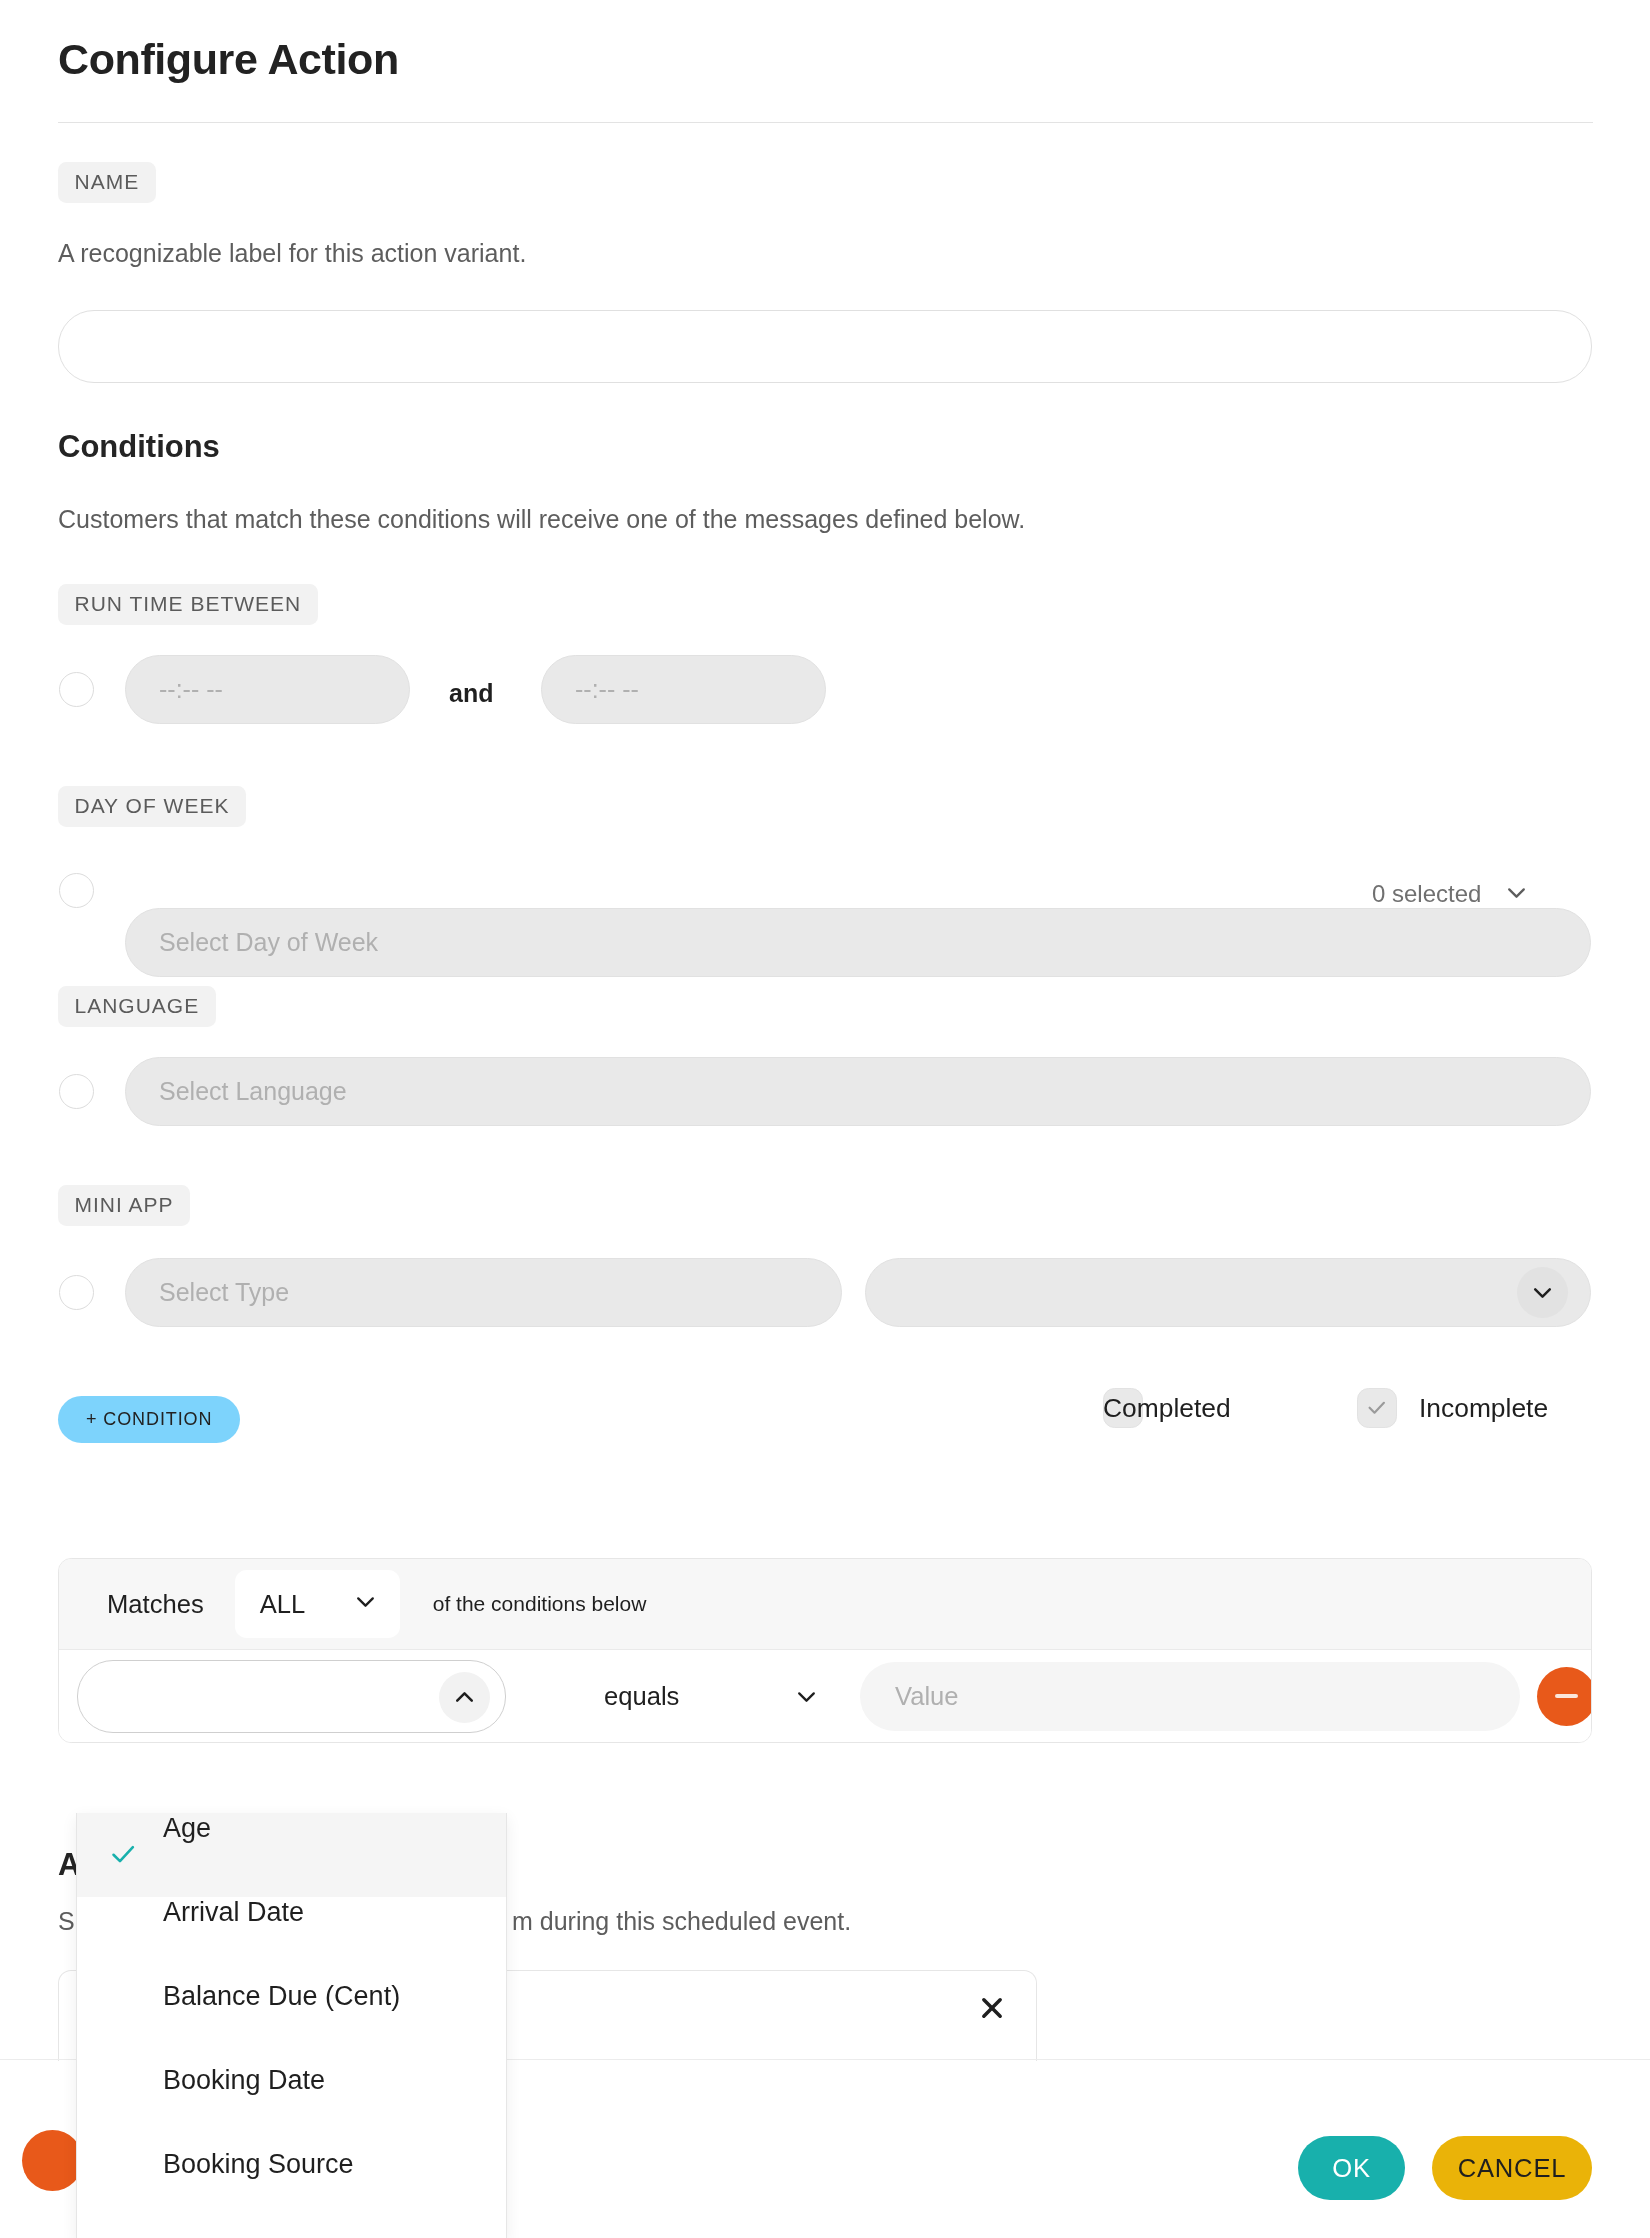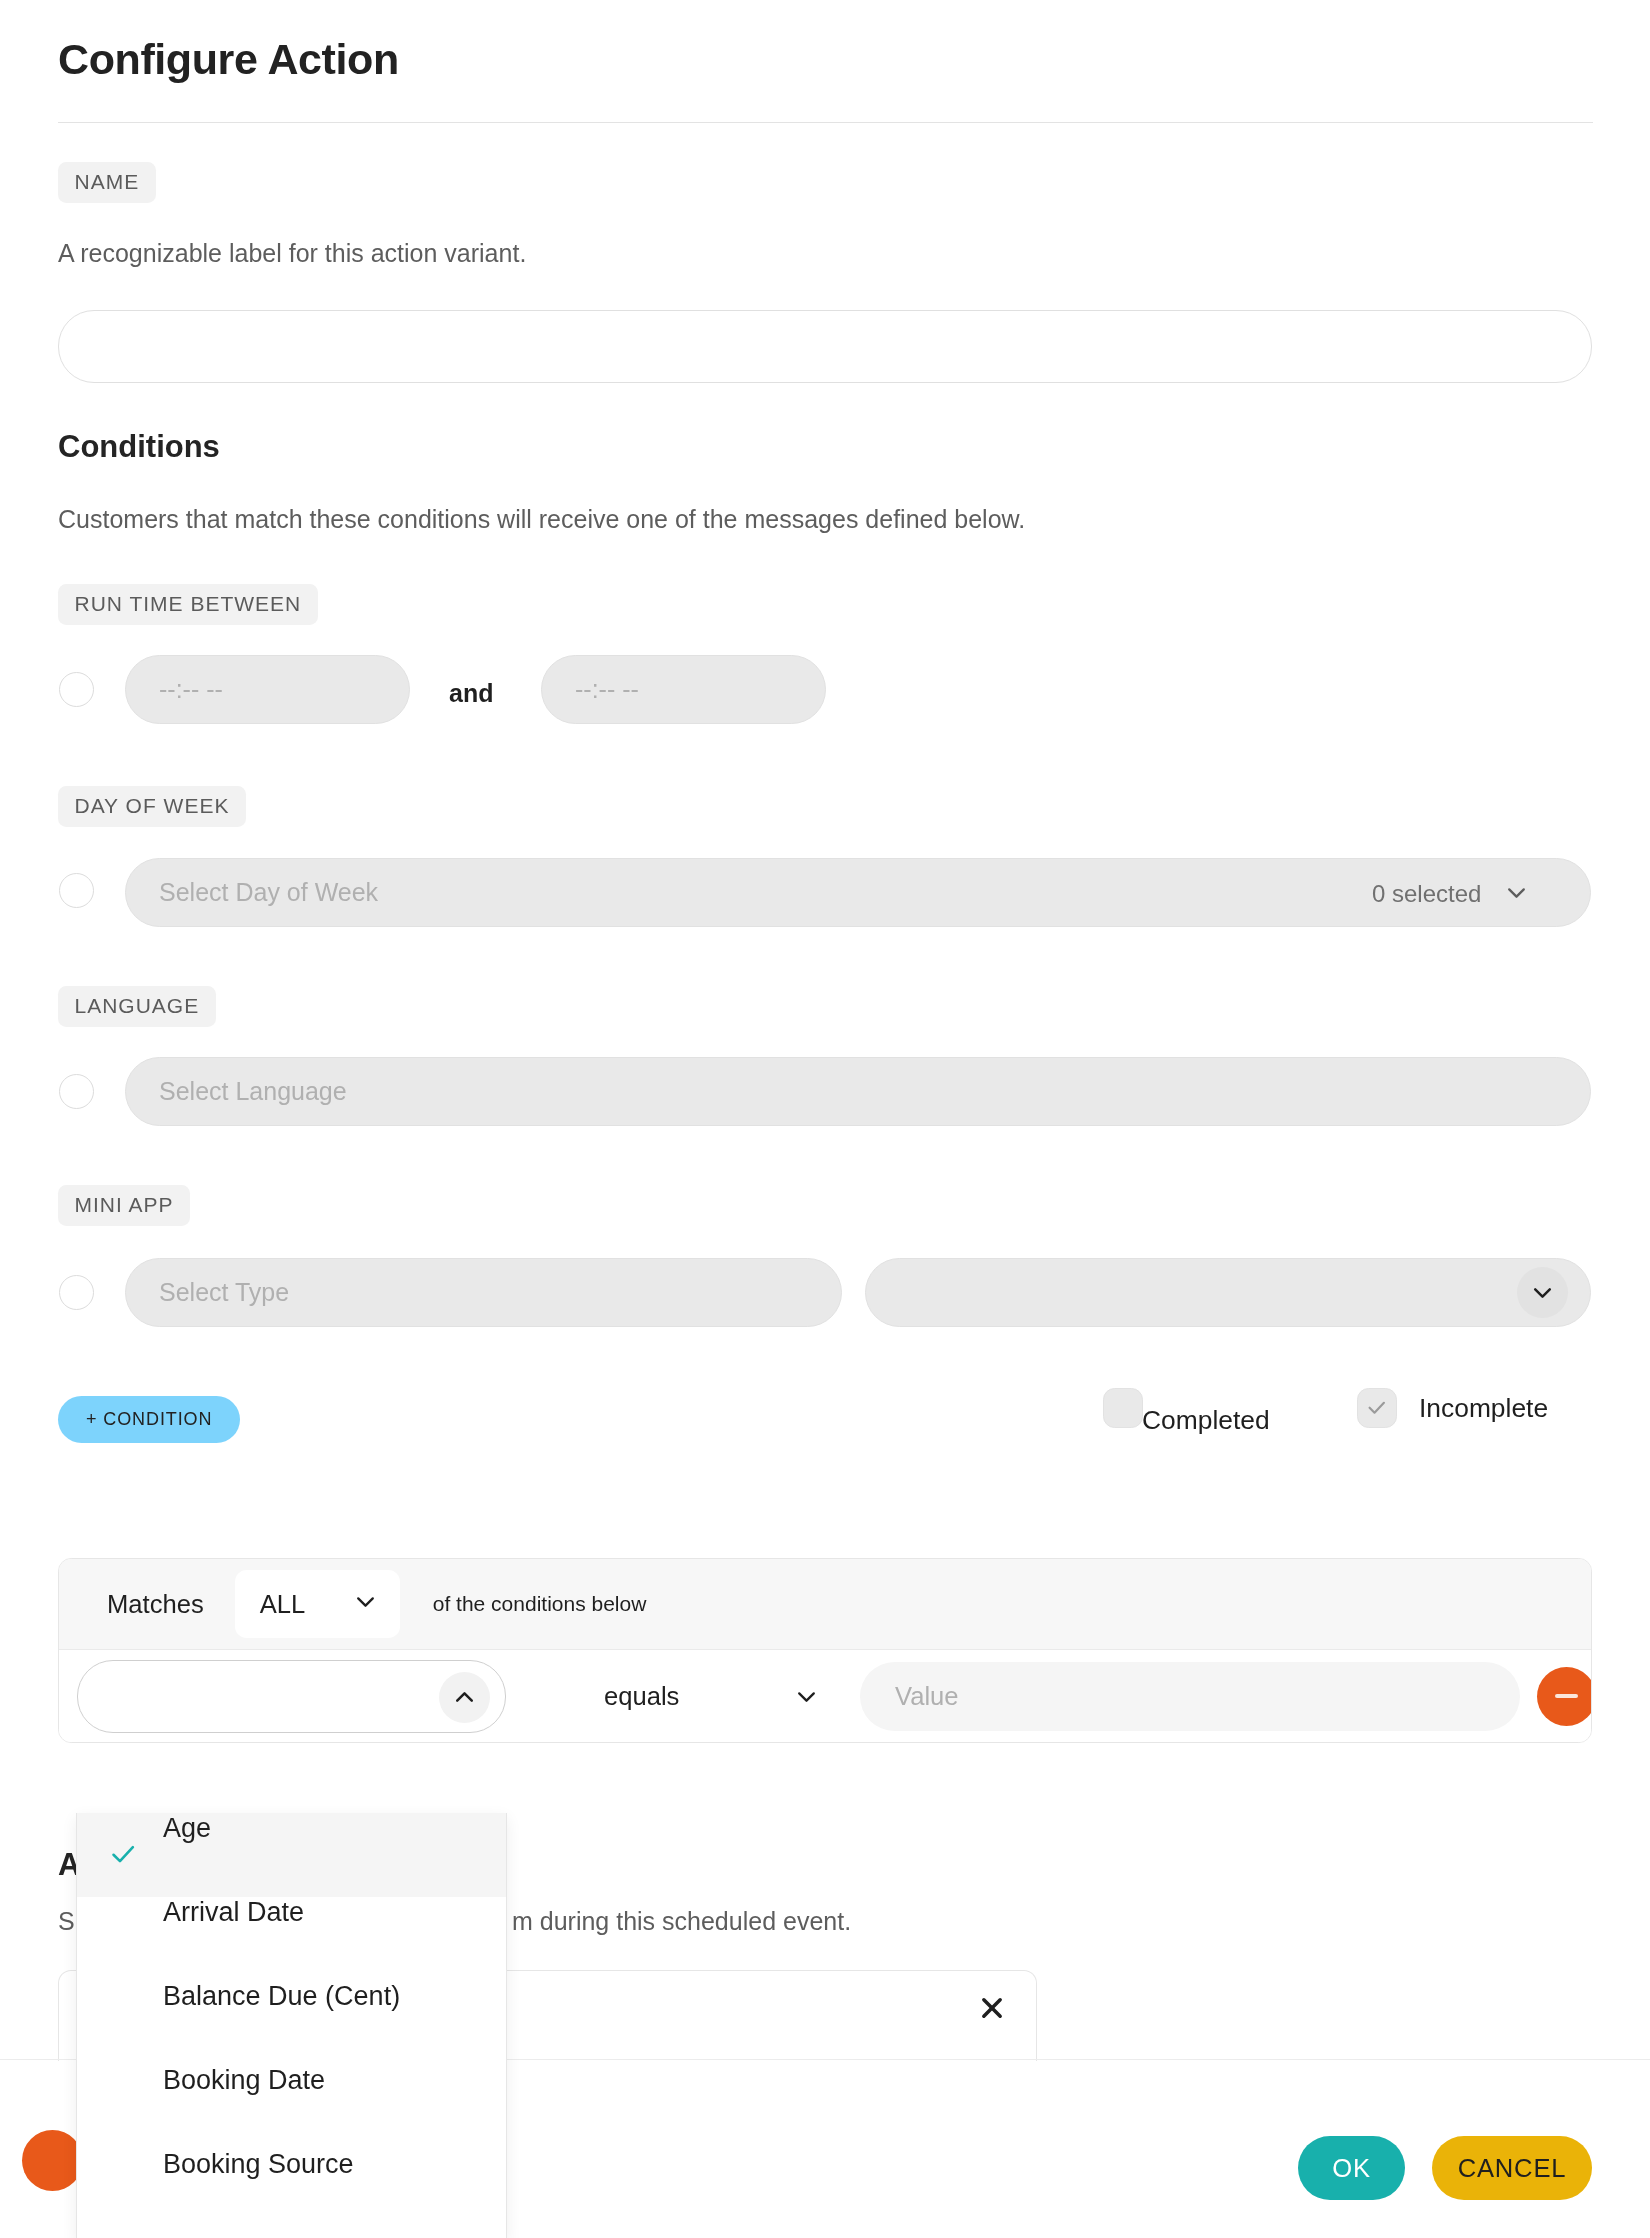--- a/index.html
+++ b/index.html
@@ -411,21 +411,21 @@
   <div class="pill" style="left:125px; top:655px; width:285px;">
     <span class="ph">--:-- --</span>
   </div>
   <div class="and-label" style="left:449px; top:679px;">and</div>
   <div class="pill" style="left:541px; top:655px; width:285px;">
     <span class="ph">--:-- --</span>
   </div>
 
   <div class="chip" style="left:58px; top:786px;">DAY OF WEEK</div>
   <div class="radio" style="left:59px; top:873px;"></div>
-  <div class="pill" style="left:125px; top:858px; width:1466px;">
+  <div class="pill" style="left:125px; top:908px; width:1466px;">
     <span class="ph">Select Day of Week</span>
   </div>
   <div class="sel-count" style="left:1372px; top:880px;">0 selected</div>
   <div class="chev" style="left:1504px; top:880px;">
     <svg viewBox="0 0 24 24" fill="none" stroke="#5d5d5d" stroke-width="2.2" stroke-linecap="round" stroke-linejoin="round">
         <polyline points="5 9 12 16 19 9"></polyline>
       </svg>
   </div>
 
   <div class="chip" style="left:58px; top:986px;">LANGUAGE</div>
@@ -442,21 +442,21 @@
   <div class="pill" style="left:865px; top:1258px; width:726px;">
     <span class="ph"></span>
   </div>
   <div class="chev-circle" style="left:1517px; top:1267px;">
     <svg viewBox="0 0 24 24" fill="none" stroke="#1f1f1f" stroke-width="2.4" stroke-linecap="round" stroke-linejoin="round">
         <polyline points="5 9 12 16 19 9"></polyline>
       </svg>
   </div>
 
   <div class="toggle-box" style="left:1103px; top:1388px;"></div>
-  <div class="toggle-label" style="left:1142px; top:1393px;margin-top:12px;">Completed</div>
+  <div class="toggle-label" style="left:1103px; top:1393px;">Completed</div>
   <div class="toggle-box" style="left:1357px; top:1388px;">
     <svg viewBox="0 0 24 24" fill="none" stroke="#9a9a9a" stroke-width="2.4" stroke-linecap="round" stroke-linejoin="round">
         <polyline points="4 12 9.5 17.5 20 6.5"></polyline>
       </svg>
   </div>
   <div class="toggle-label" style="left:1419px; top:1393px;">Incomplete</div>
 
   <div class="add-condition">+ CONDITION</div>
 
   <div class="cond-card">

